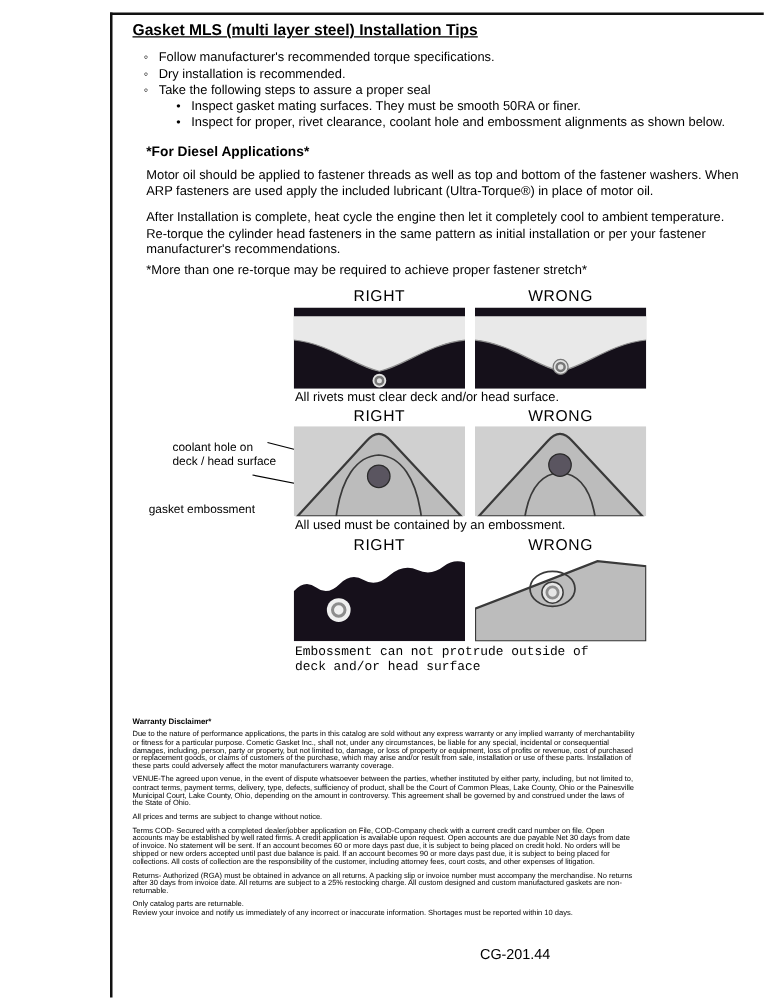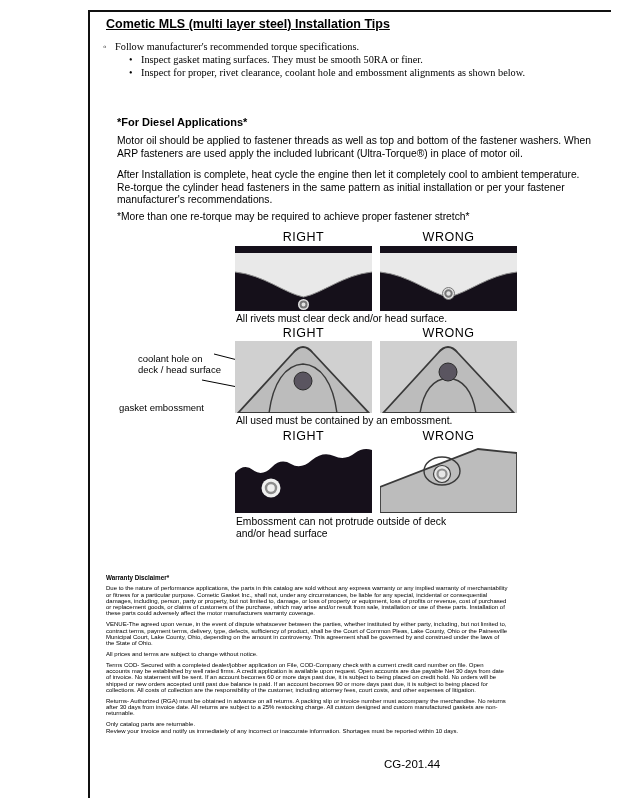--- a/index.html
+++ b/index.html
@@ -17,21 +17,21 @@
     left: 88px; top: 10px; width: 523px; height: 788px;
     border-left: 2px solid #111;
     border-top: 2px solid #111;
   }
   .title {
     left: 106px; top: 17px;
     font-size: 12.5px; font-weight: bold;
     text-decoration: underline;
     white-space: nowrap;
   }
-  .bullets { left: 103px; top: 40px; width: 500px; font-size: 10.3px; line-height: 13px; font-family: Liberation Serif, serif; }
+  .bullets { left: 115px; top: 40px; width: 500px; font-size: 10.3px; line-height: 13px; }
   .li { position: relative; padding-left: 12px; }
   .li::before { content: "\25E6"; position: absolute; left: 0; top: 0; font-size: 10px; }
   .li.sub { margin-left: 26px; }
   .li.sub::before { content: "\2022"; }
   .diesel-h { left: 117px; top: 116px; font-size: 11px; font-weight: bold; }
   .para { font-size: 10.3px; line-height: 12.7px; }
   .p1 { left: 117px; top: 135px; width: 488px; }
   .p2 { left: 117px; top: 169px; width: 470px; }
   .note { left: 117px; top: 211px; font-size: 10.3px; white-space: nowrap; }
   .rw { width: 137px; text-align: center; font-size: 12.5px; letter-spacing: 0.5px; }
@@ -43,24 +43,26 @@
   .disclaimer p { margin: 0 0 4.5px 0; }
   .footer-code { left: 384px; top: 758px; font-size: 11.5px; }
 </style>
 </head>
 <body>
 
 <div class="page">
 
   <div class="abs frame"></div>
 
-  <div class="abs title">Cometic MLS (multi layer steel) Installation Tips</div>
+  <div class="abs title">Gasket MLS (multi layer steel) Installation Tips</div>
 
   <div class="abs bullets">
     <div class="li"><span>Follow manufacturer's recommended torque specifications.</span></div>
+    <div class="li"><span>Dry installation is recommended.</span></div>
+    <div class="li"><span>Take the following steps to assure a proper seal</span></div>
     <div class="li sub"><span>Inspect gasket mating surfaces.  They must be smooth 50RA or finer.</span></div>
     <div class="li sub"><span>Inspect for proper, rivet clearance, coolant hole and embossment alignments as shown below.</span></div>
   </div>
 
   <div class="abs diesel-h">*For Diesel Applications*</div>
   <div class="abs para p1">Motor oil should be applied to fastener threads as well as top and bottom of the fastener washers. When ARP fasteners are used apply the included lubricant (Ultra-Torque®) in place of motor oil.</div>
   <div class="abs para p2">After Installation is complete, heat cycle the engine then let it completely cool to ambient temperature. Re-torque the cylinder head fasteners in the same pattern as initial installation or per your fastener manufacturer's recommendations.</div>
   <div class="abs note">*More than one re-torque may be required to achieve proper fastener stretch*</div>
 
   <div class="abs rw" style="left:235px; top:230px;">RIGHT</div>
@@ -134,21 +136,21 @@
   </svg>
 
   <svg class="abs diagram-img" style="left:380px; top:443px;" width="137" height="70" viewBox="0 0 137 70">
     <rect width="137" height="70" fill="#ffffff"></rect>
     <path d="M0,44 L98,6 L137,10 L137,70 L0,70 Z" fill="#bcbcbc" stroke="#3a3a3a" stroke-width="1.8"></path>
     <ellipse cx="62" cy="28" rx="18" ry="14" fill="none" stroke="#3a3a3a" stroke-width="1.4"></ellipse>
     <circle cx="62" cy="31" r="8.5" fill="#e6e6e6" stroke="#3a3a3a" stroke-width="1.2"></circle>
     <circle cx="62" cy="31" r="4.5" fill="none" stroke="#8d8d8d" stroke-width="2.2"></circle>
   </svg>
 
-  <div class="abs cap" style="left:236px; top:516px; width:240px;">Embossment can not protrude outside of deck and/or head surface</div>
+  <div class="abs cap" style="left:236px; top:516px; width:240px;font-family:Liberation Mono, monospace;">Embossment can not protrude outside of deck and/or head surface</div>
 
   <div class="abs disclaimer">
     <p class="dheading">Warranty Disclaimer*</p>
     <p>Due to the nature of performance applications, the parts in this catalog are sold without any express warranty or any implied warranty of merchantability or fitness for a particular purpose.  Cometic Gasket Inc., shall not, under any circumstances, be liable for any special, incidental or consequential damages, including, person, party or property, but not limited to, damage, or loss of property or equipment, loss of profits or revenue, cost of purchased or replacement goods, or claims of customers of the purchase, which may arise and/or result from sale, installation or use of these parts.  Installation of these parts could adversely affect the motor manufacturers warranty coverage.</p>
     <p>VENUE-The agreed upon venue, in the event of dispute whatsoever between the parties, whether instituted by either party, including, but not limited to, contract terms, payment terms, delivery, type, defects, sufficiency of product, shall be the Court of Common Pleas, Lake County, Ohio or the Painesville Municipal Court, Lake County, Ohio, depending on the amount in controversy. This agreement shall be governed by and construed under the laws of the State of Ohio.</p>
     <p>All prices and terms are subject to change without notice.</p>
     <p>Terms COD- Secured with a completed dealer/jobber application on File, COD-Company check with a current credit card number on file.  Open accounts may be established by well rated firms.  A credit application is available upon request.  Open accounts are due payable Net 30 days from date of invoice.  No statement will be sent.  If an account becomes 60 or more days past due, it is subject to being placed on credit hold.  No orders will be shipped or new orders accepted until past due balance is paid.  If an account becomes 90 or more days past due, it is subject to being placed for collections.  All costs of collection are the responsibility of the customer, including attorney fees, court costs, and other expenses of litigation.</p>
     <p>Returns- Authorized (RGA) must be obtained in advance on all returns.  A packing slip or invoice number must accompany the merchandise.  No returns after 30 days from invoice date.  All returns are subject to a 25% restocking charge.  All custom designed and custom manufactured gaskets are non-returnable.</p>
     <p style="margin-bottom:1px;">Only catalog parts are returnable.</p>
     <p>Review your invoice and notify us immediately of any incorrect or inaccurate information.  Shortages must be reported within 10 days.</p>

